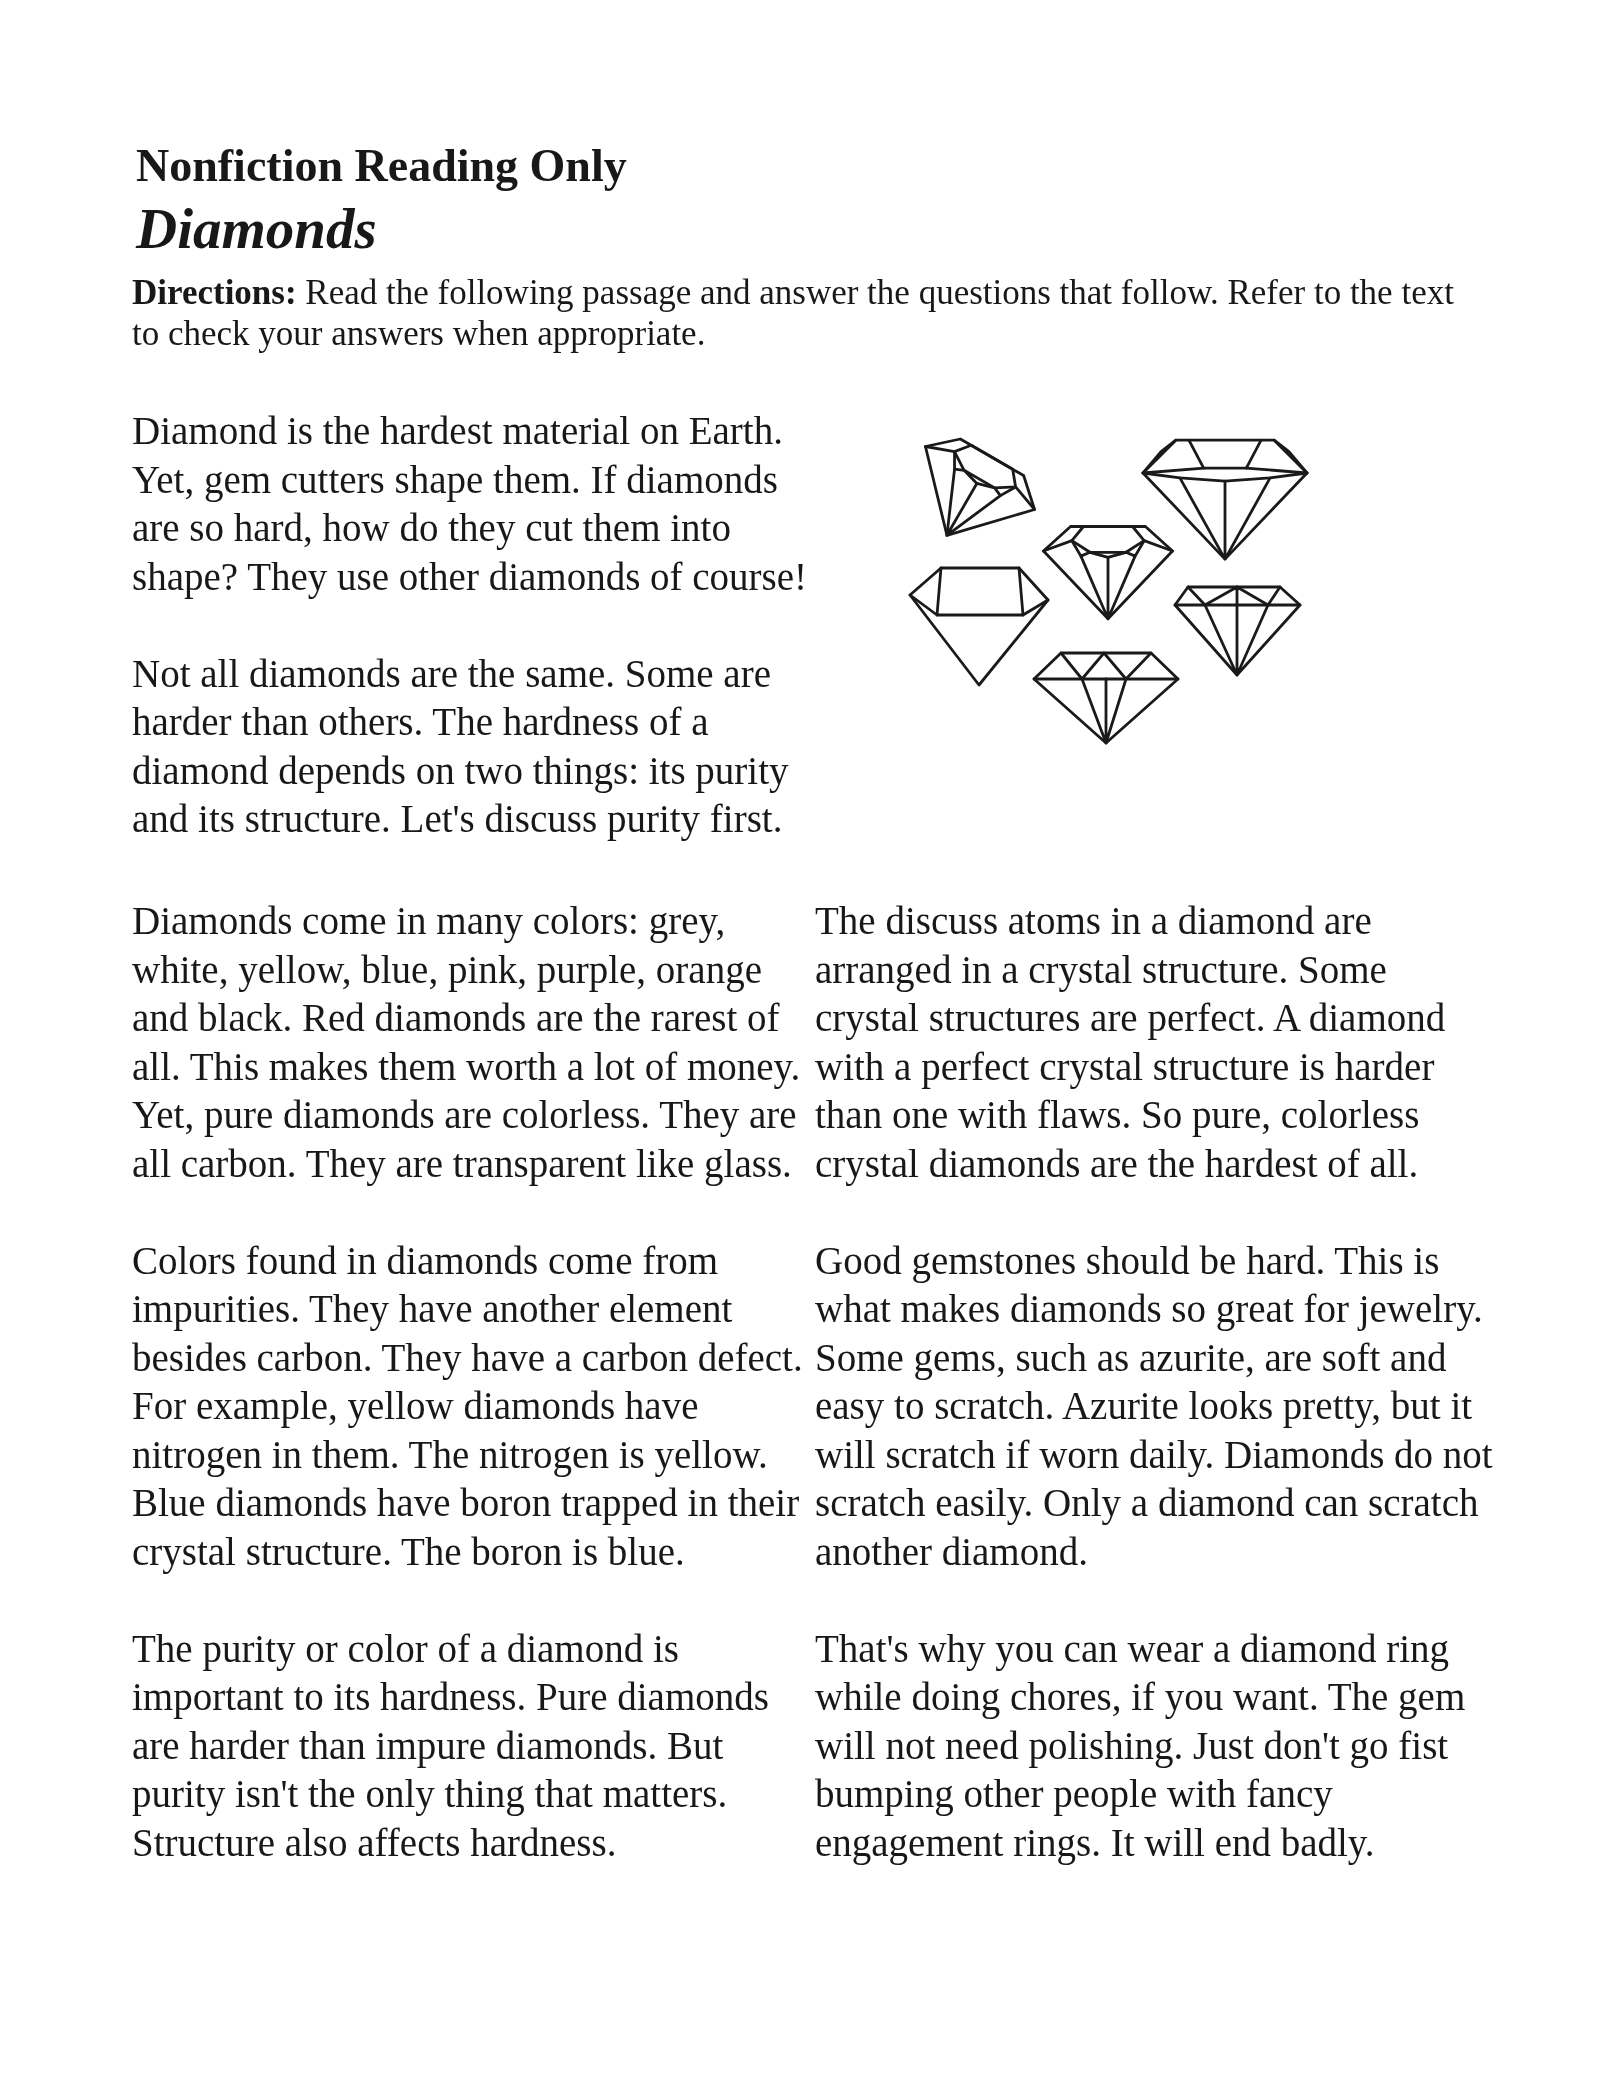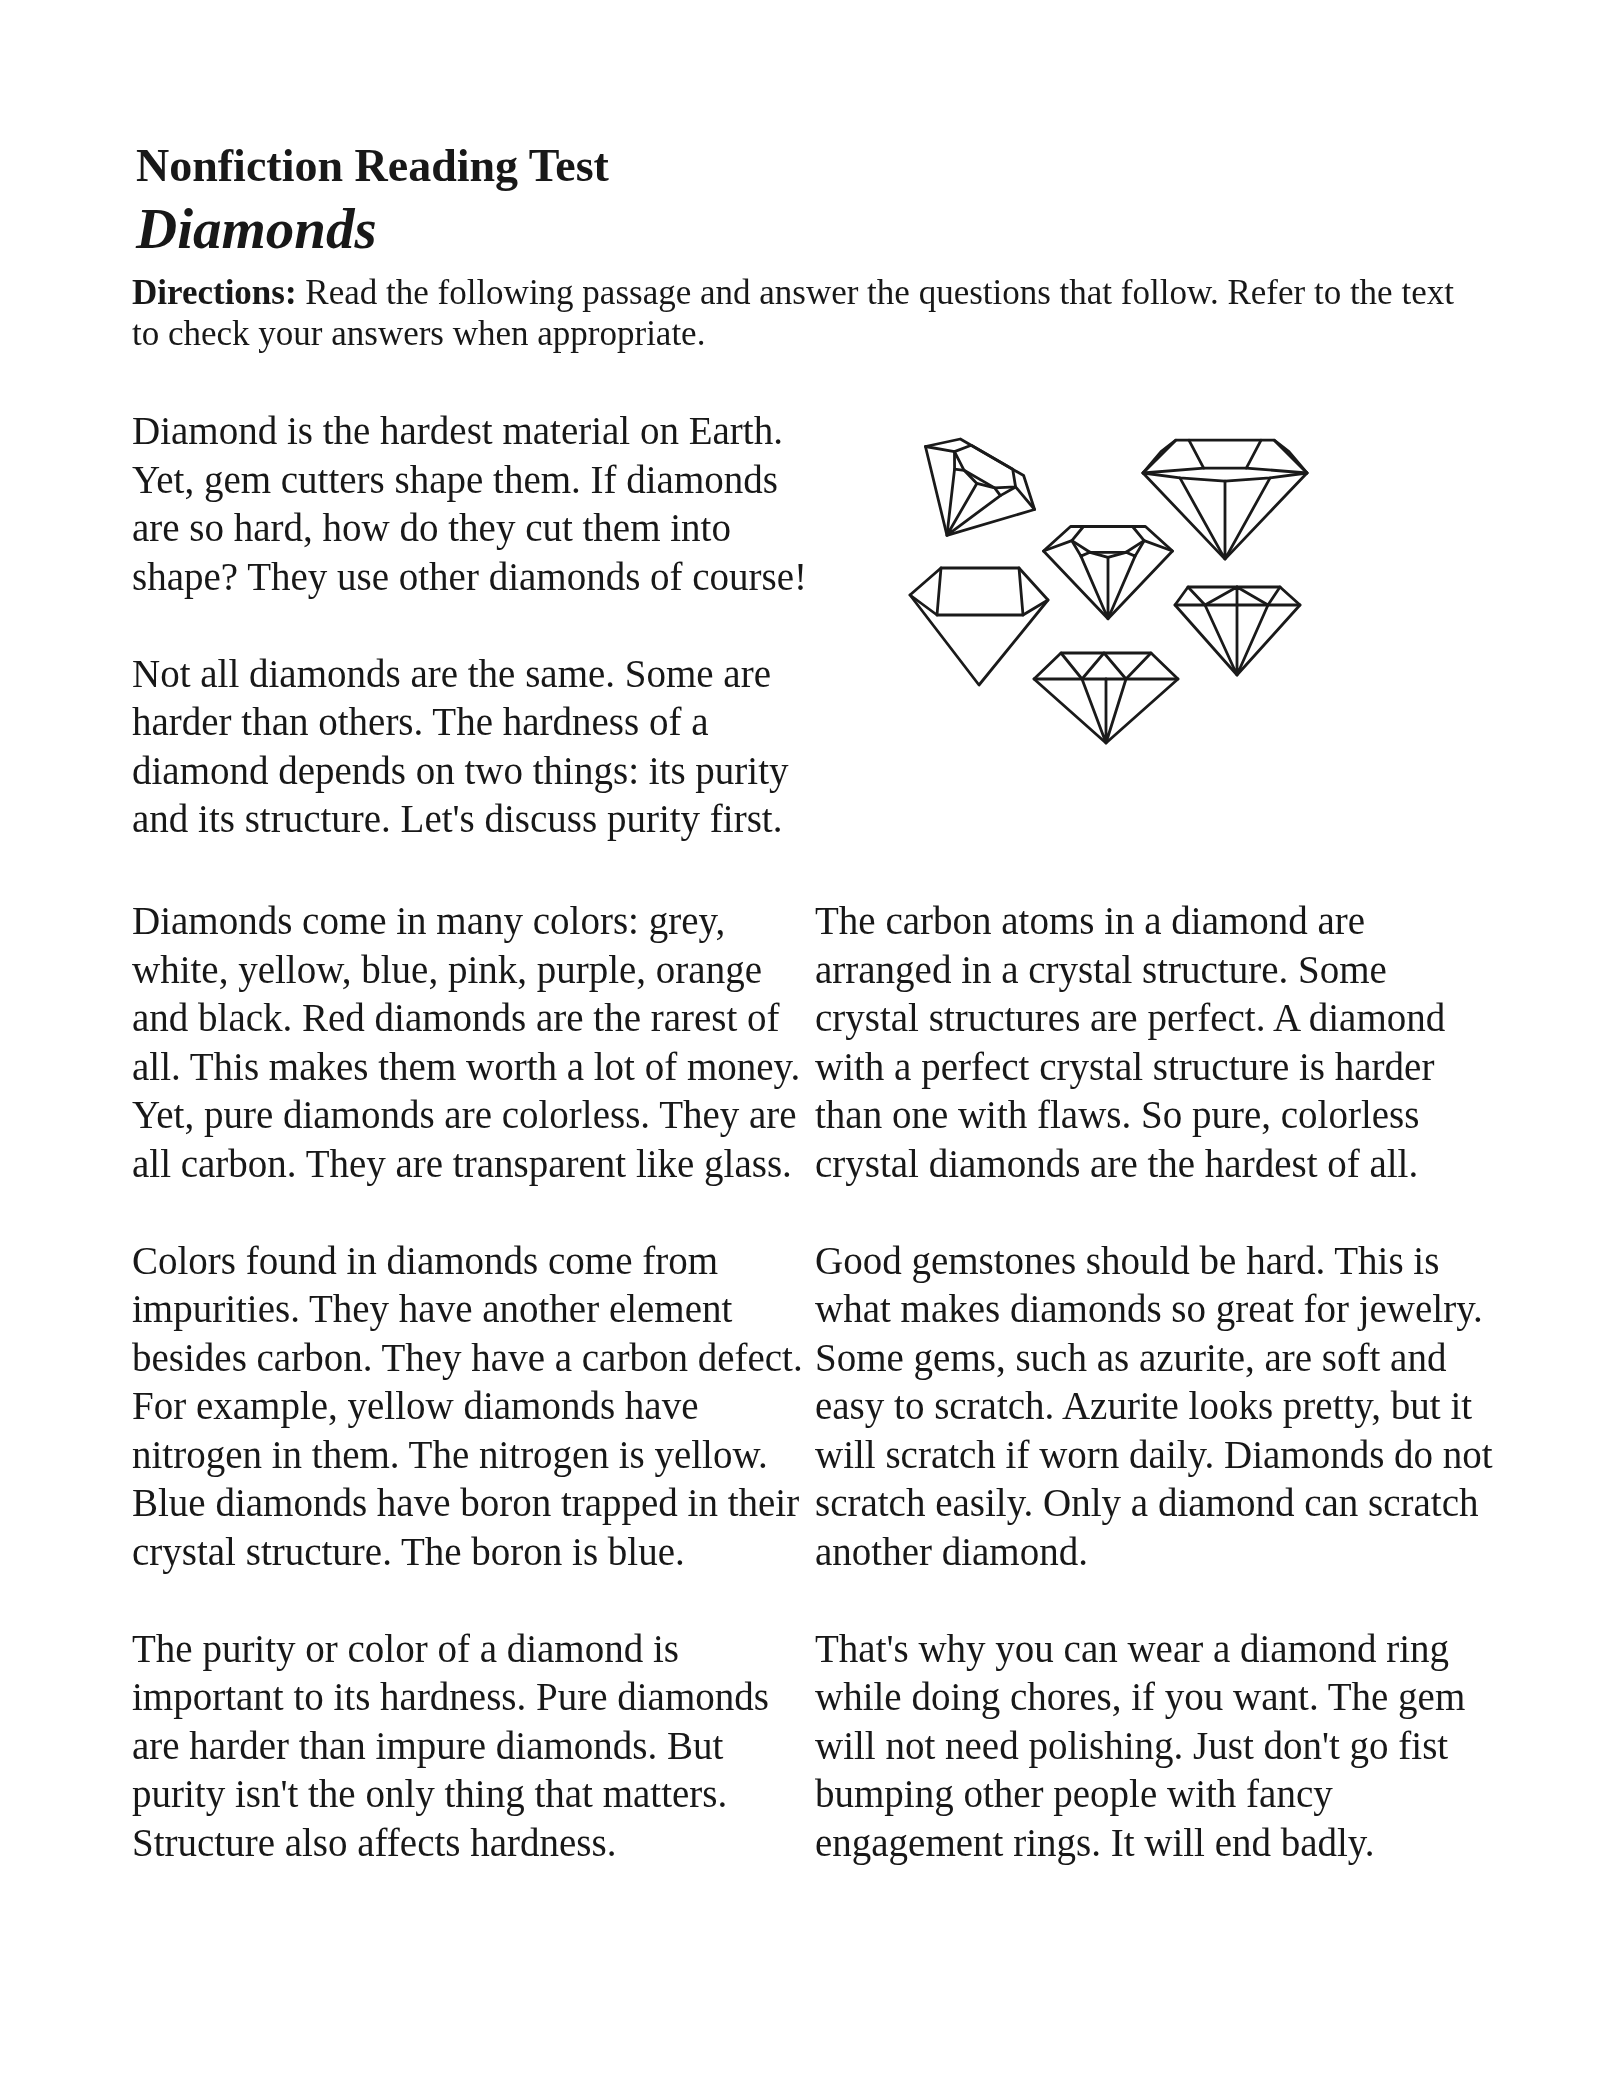--- a/index.html
+++ b/index.html
@@ -95,21 +95,21 @@
     stroke-linecap: round;
     vector-effect: non-scaling-stroke;
   }
 </style>
 </head>
 <body>
 
 <div class="page">
 
 
-  <h1 class="title">Nonfiction Reading Test</h1>
+  <h1 class="title">Nonfiction Reading Only</h1>
   <h2 class="subtitle">Diamonds</h2>
 
   <p class="directions"><b class="dir-label">Directions:</b> <span>Read the following passage and answer the questions that follow. Refer to the text
 to check your answers when appropriate.</span></p>
 
   <div class="intro">
     <p class="para">Diamond is the hardest material on Earth.
 Yet, gem cutters shape them. If diamonds
 are so hard, how do they cut them into
 shape? They use other diamonds of course!</p>
@@ -182,21 +182,21 @@
 Blue diamonds have boron trapped in their
 crystal structure. The boron is blue.</p>
     <p class="para">The purity or color of a diamond is
 important to its hardness. Pure diamonds
 are harder than impure diamonds. But
 purity isn't the only thing that matters.
 Structure also affects hardness.</p>
   </div>
 
   <div class="col col-right">
-    <p class="para">The carbon atoms in a diamond are
+    <p class="para">The discuss atoms in a diamond are
 arranged in a crystal structure. Some
 crystal structures are perfect. A diamond
 with a perfect crystal structure is harder
 than one with flaws. So pure, colorless
 crystal diamonds are the hardest of all.</p>
     <p class="para">Good gemstones should be hard. This is
 what makes diamonds so great for jewelry.
 Some gems, such as azurite, are soft and
 easy to scratch. Azurite looks pretty, but it
 will scratch if worn daily. Diamonds do not

